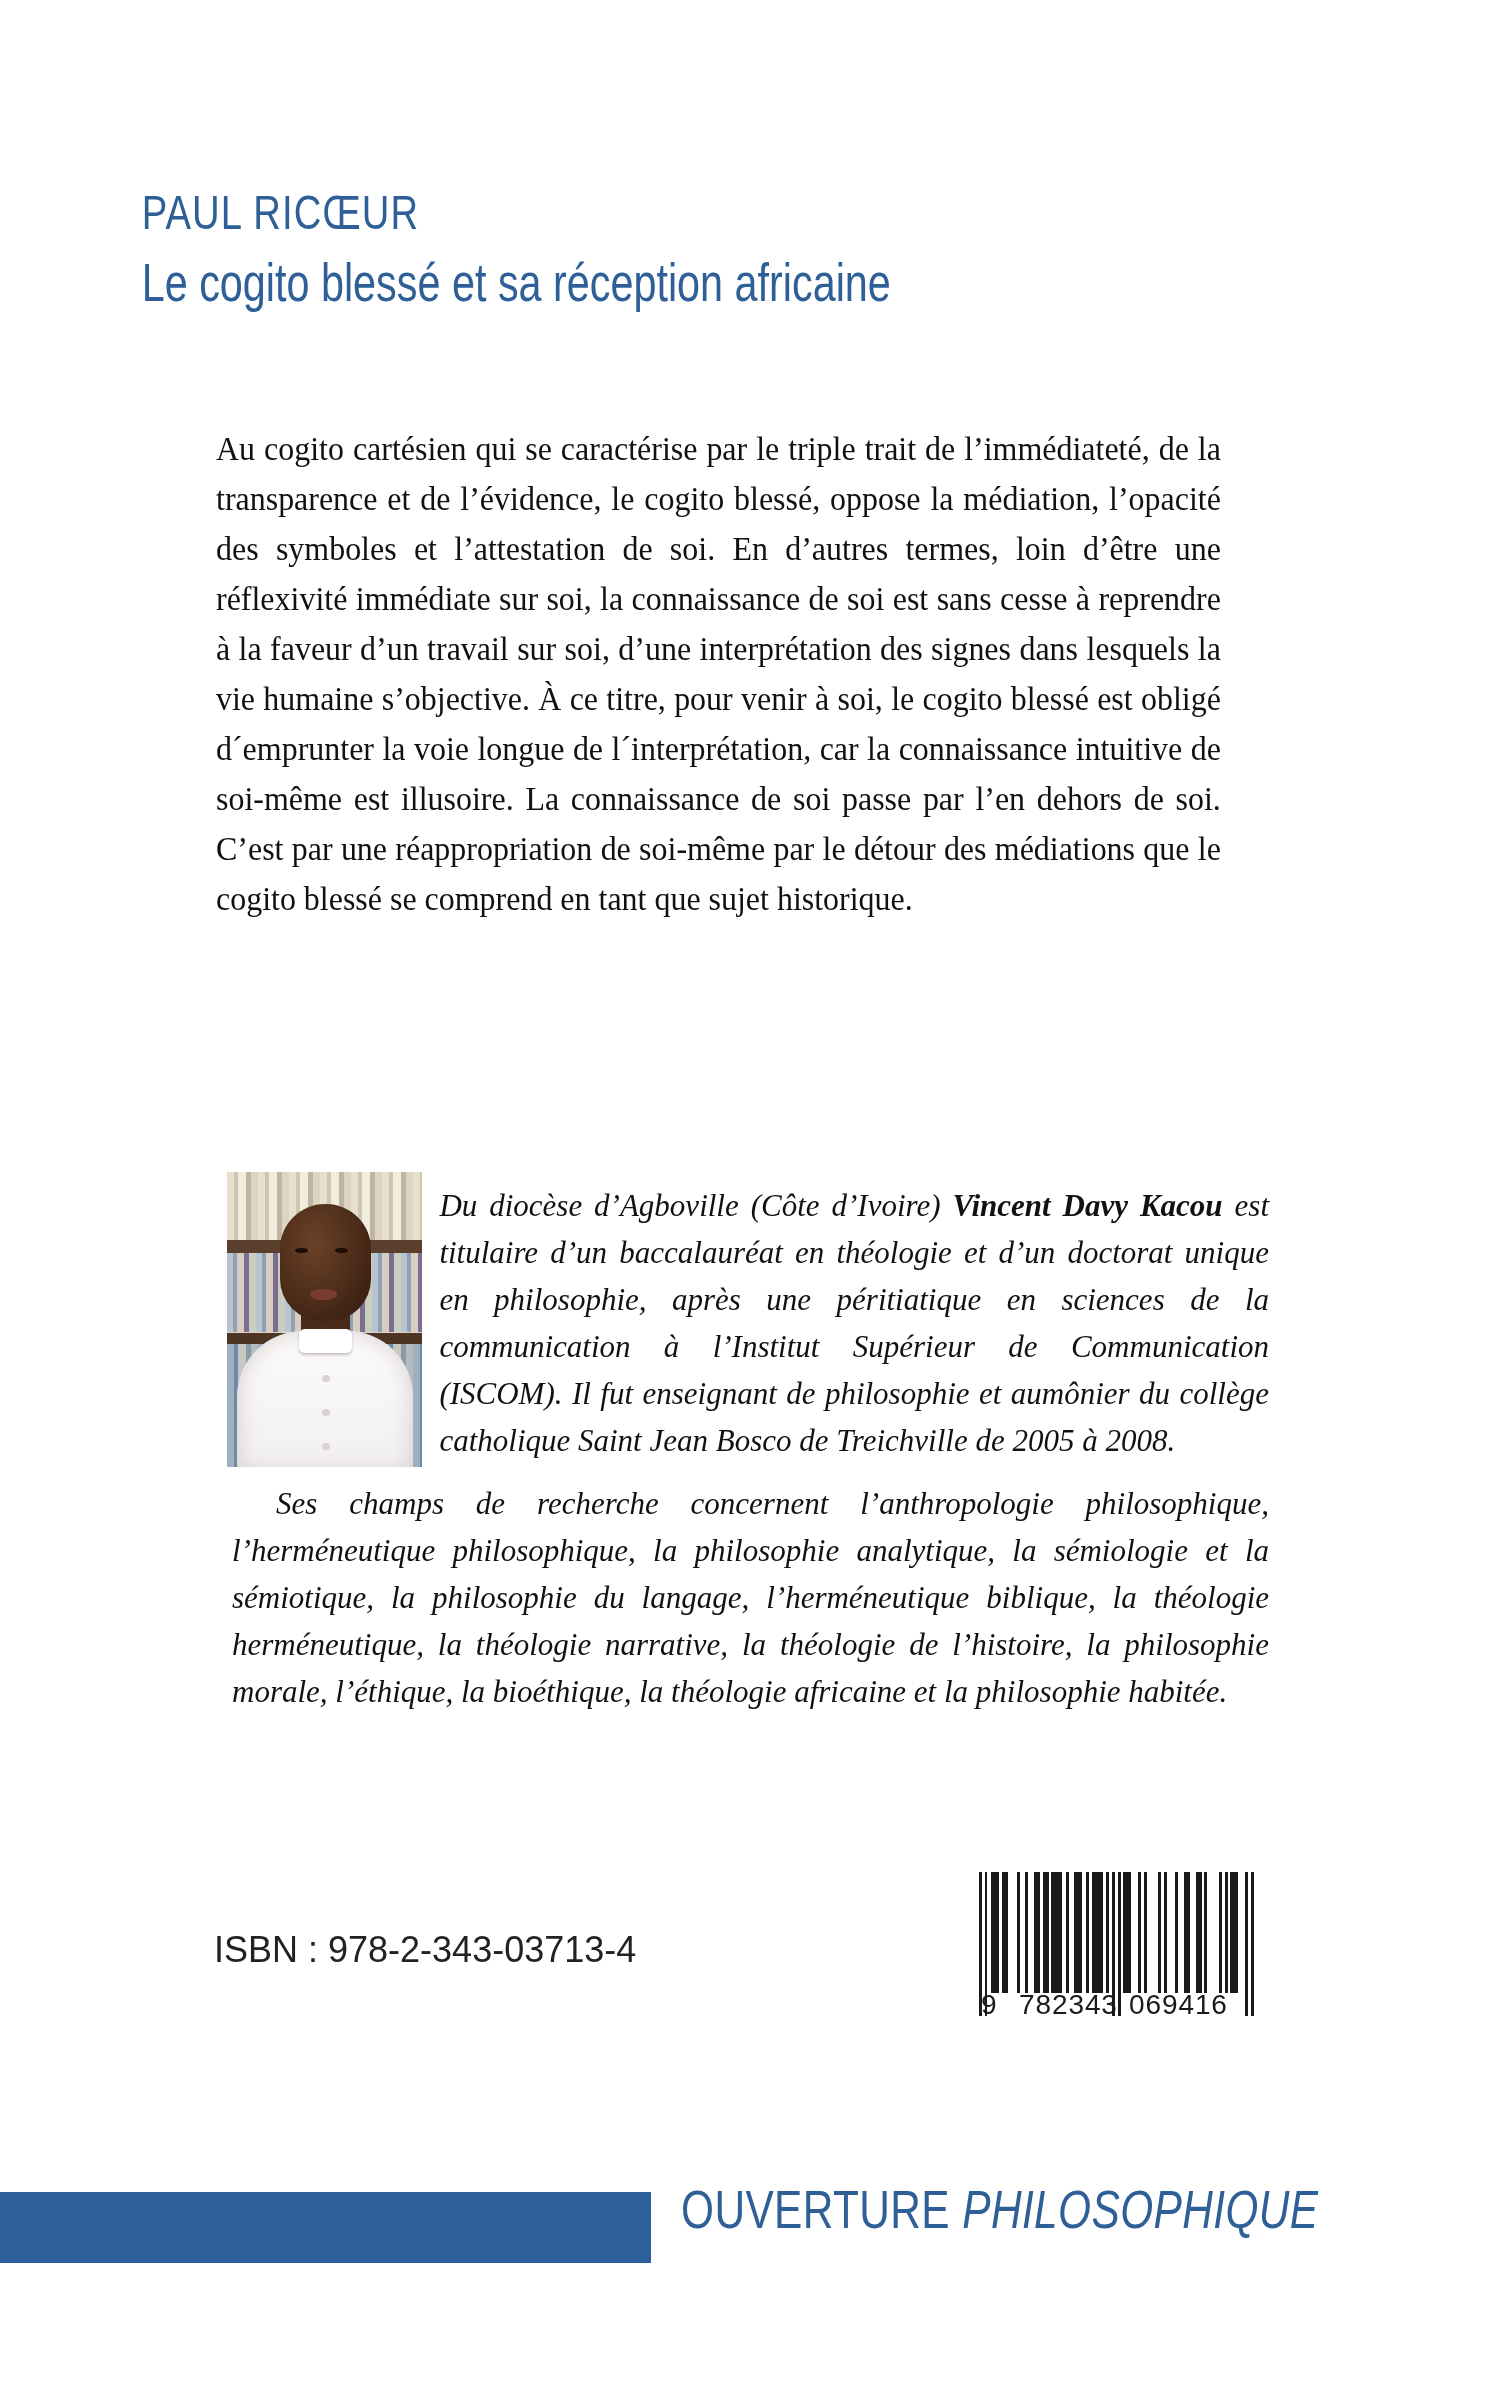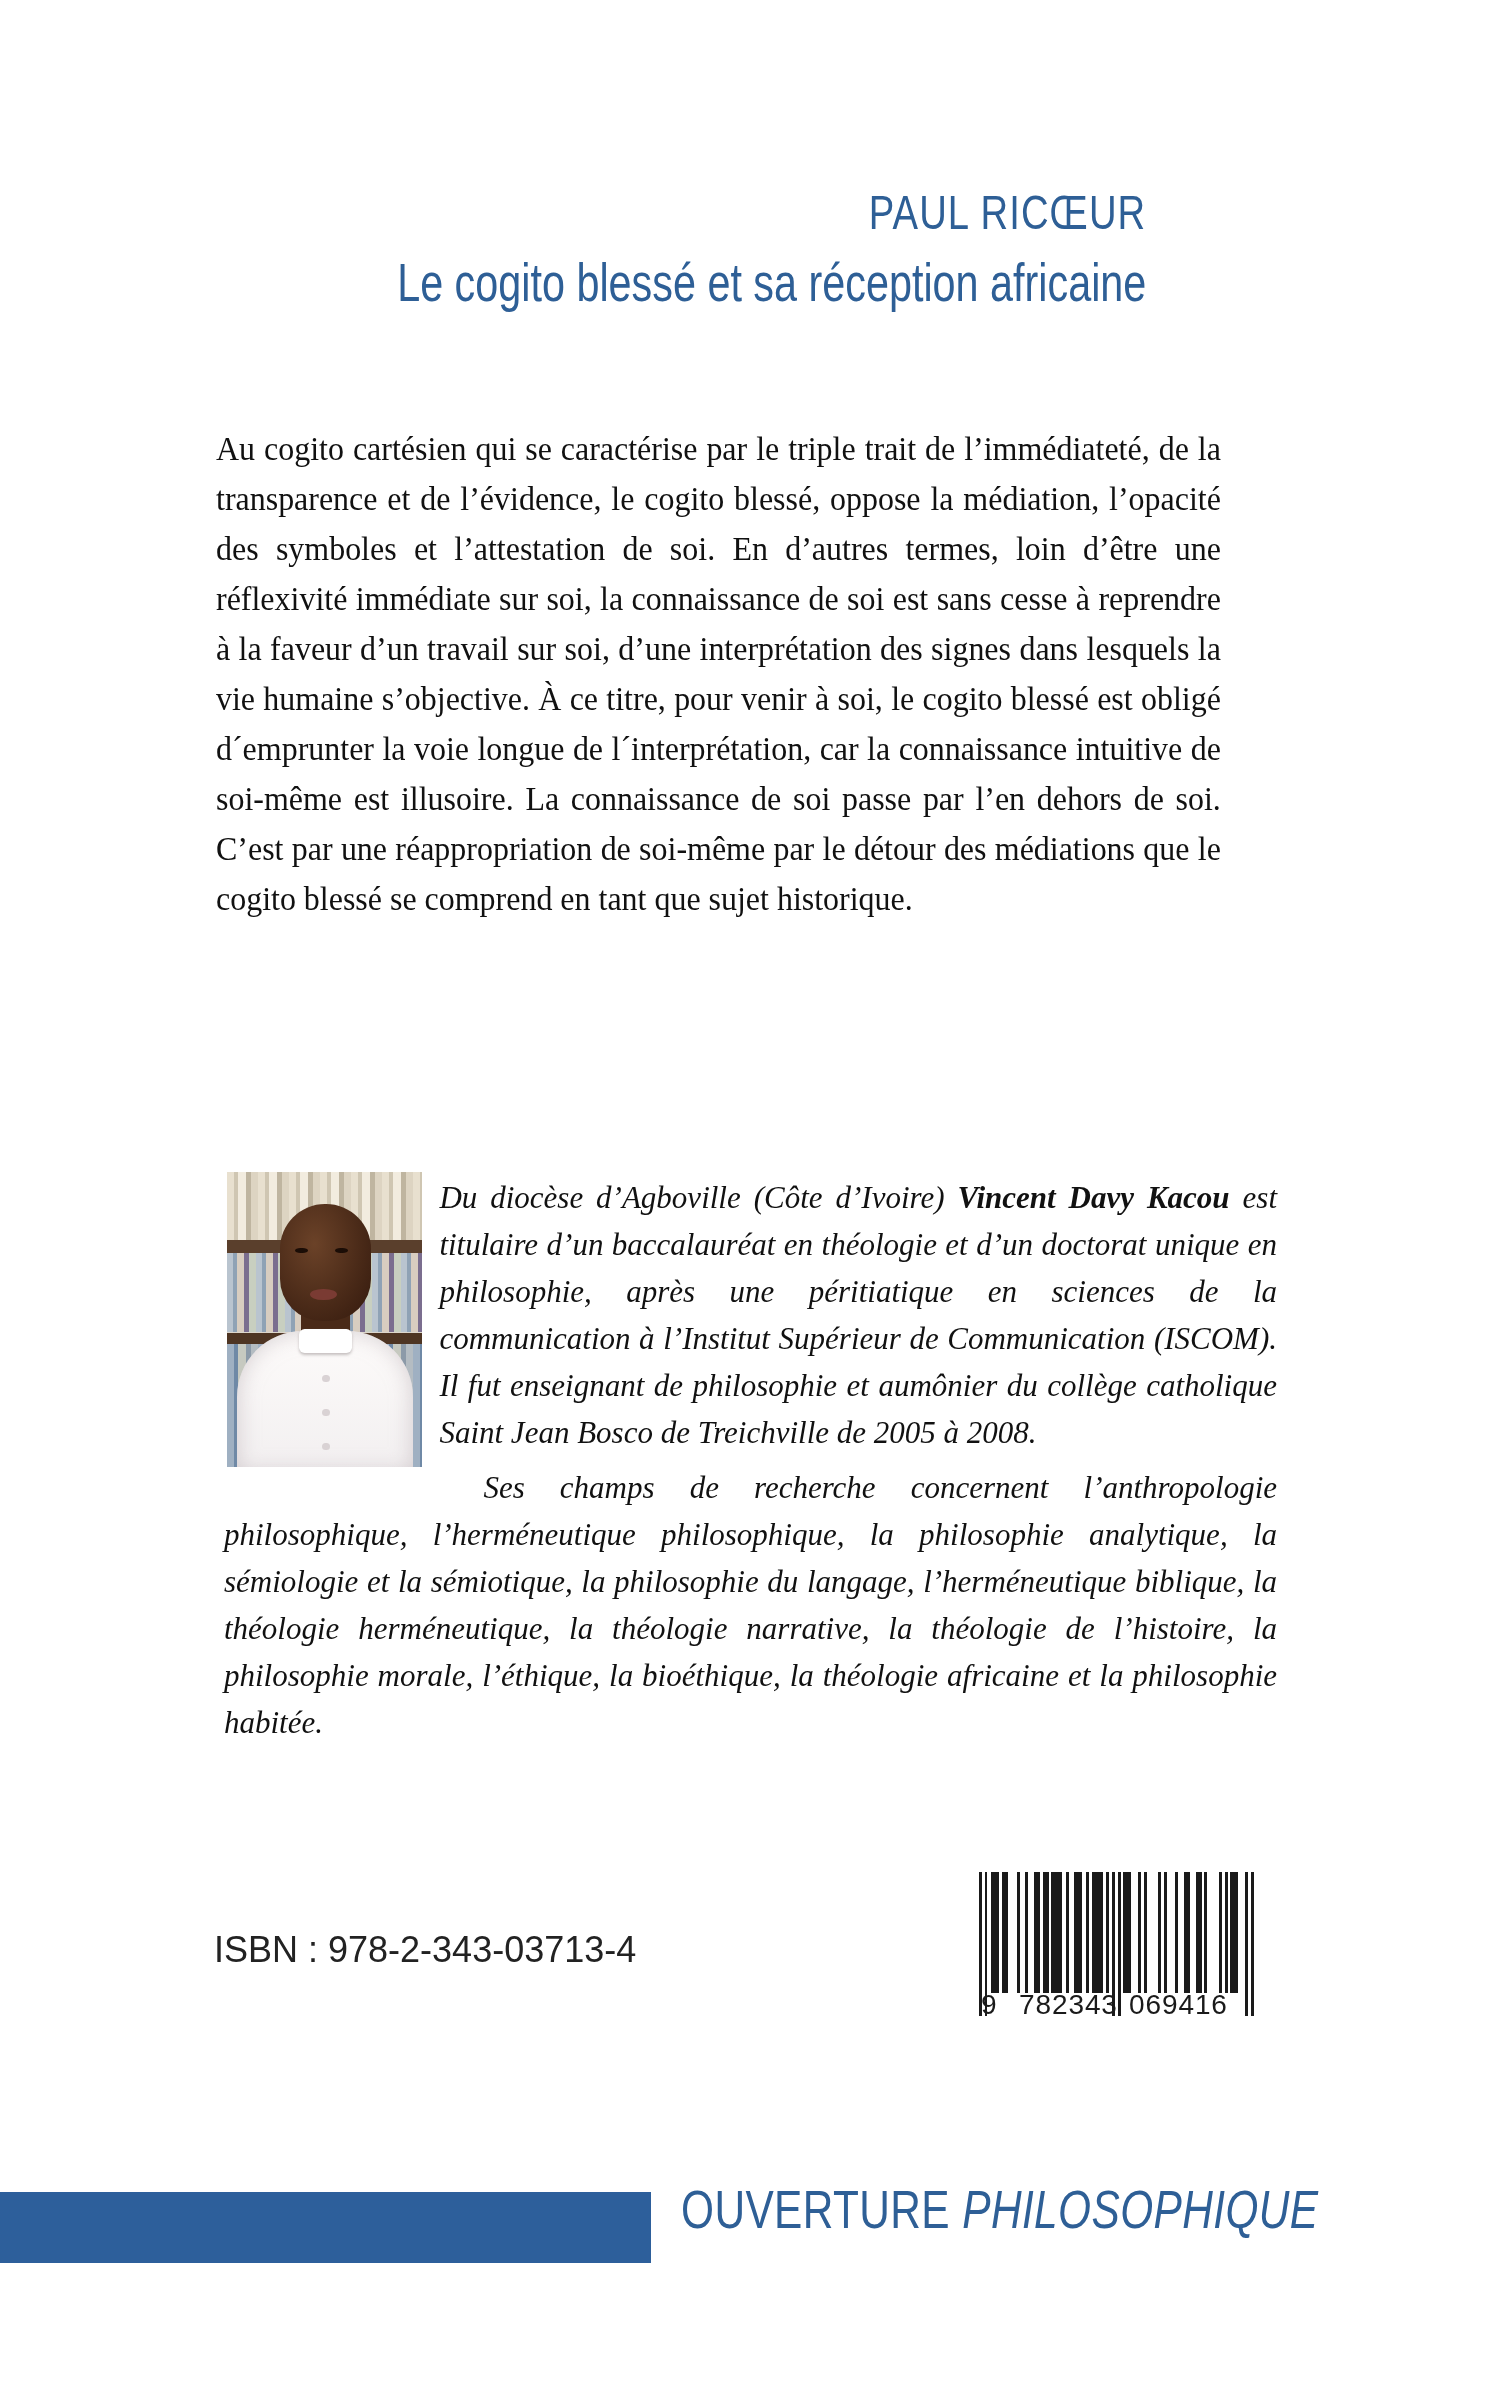--- a/index.html
+++ b/index.html
@@ -21,21 +21,21 @@
     inset: 0;
     background: #ffffff;
   }
 
   
   .title-block {
     position: absolute;
     left: 0;
     top: 187px;
     width: 1288px;
-    text-align: right;
+    text-align: left;
   }
   .title-line1 {
     font-family: "Liberation Sans", sans-serif;
     font-size: 49px;
     letter-spacing: 1.4px;
     color: #2E5F96;
     transform: scaleX(0.78);
     transform-origin: center top;
     line-height: 1.05;
     white-space: nowrap;
@@ -178,21 +178,21 @@
   .photo .eye.l { left: 68px; top: 76px; }
   .photo .eye.r { left: 108px; top: 76px; }
   .photo .mouth {
     position: absolute;
     left: 83px; top: 117px;
     width: 26.5px; height: 11.4px;
     border-radius: 50%;
     background: #7a3b33;
   }
 
-  .bio-wrap p { margin: 8px; font-family: Liberation Serif, serif; }
+  .bio-wrap p { margin: 16px; font-family: Liberation Serif, serif; }
   .bio-wrap .indent { text-indent: 44px; }
   .bio-name { font-weight: bold; font-style: italic; }
 
   
   .isbn-block {
     position: absolute;
     left: 214px;
     top: 1926px;
     font-family: "Liberation Sans", sans-serif;
     font-size: 36px;

